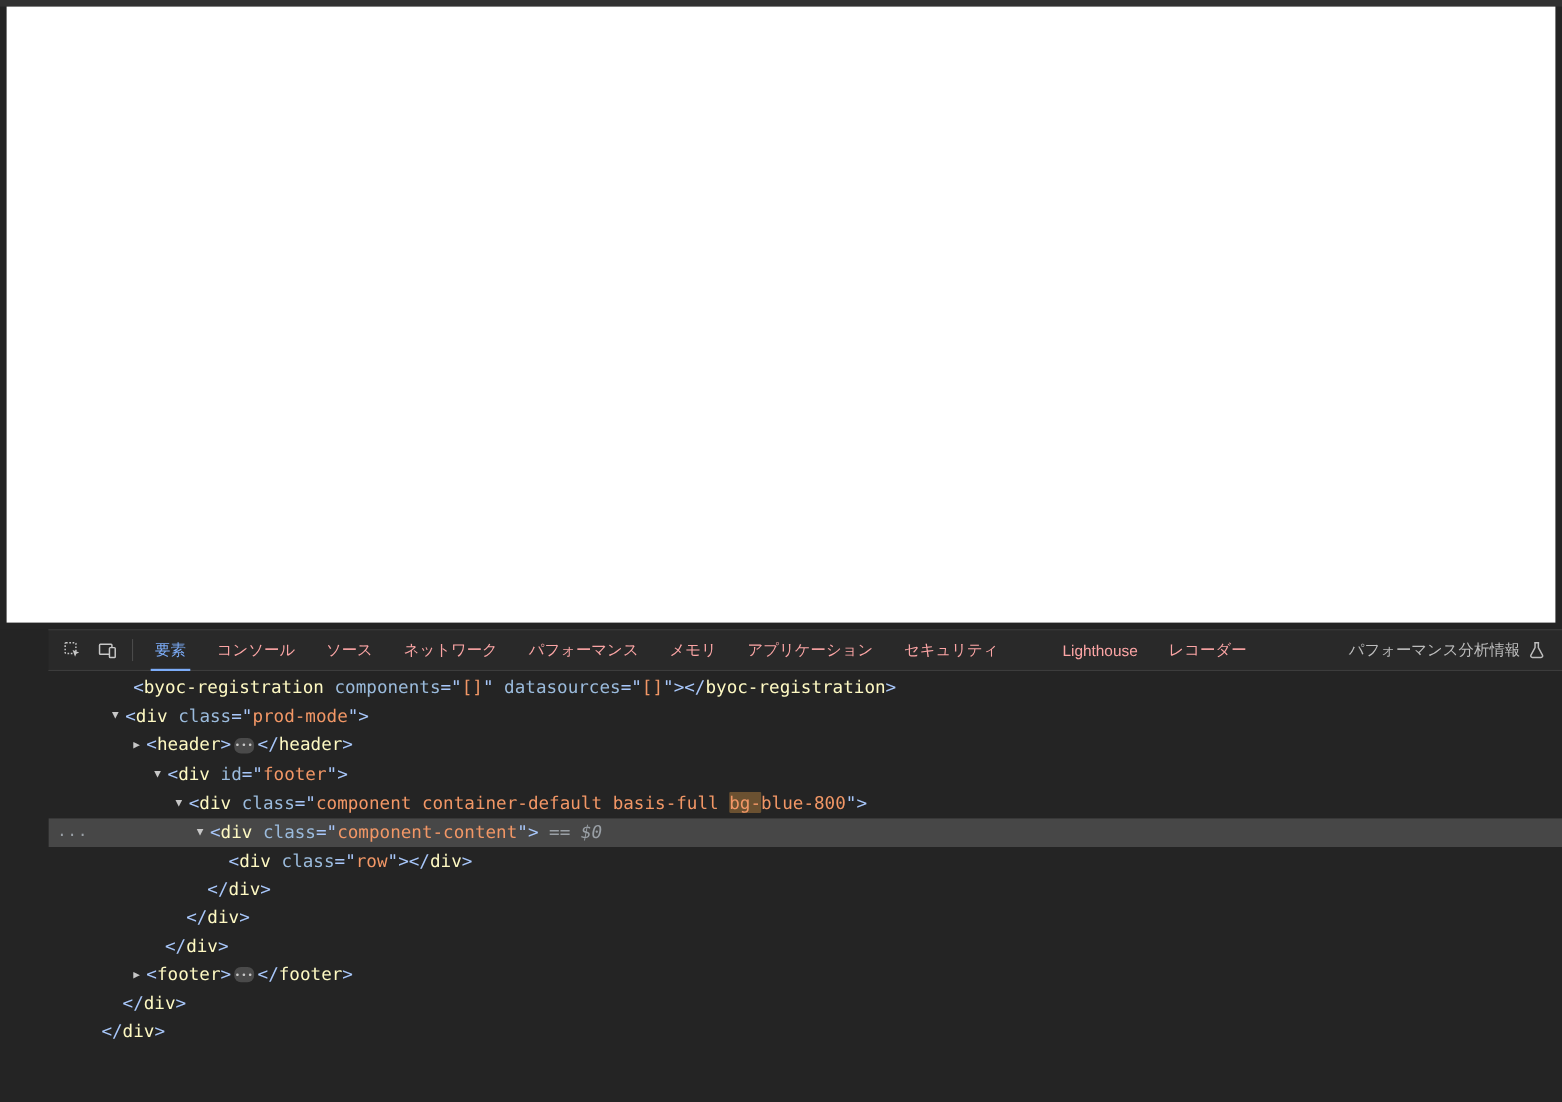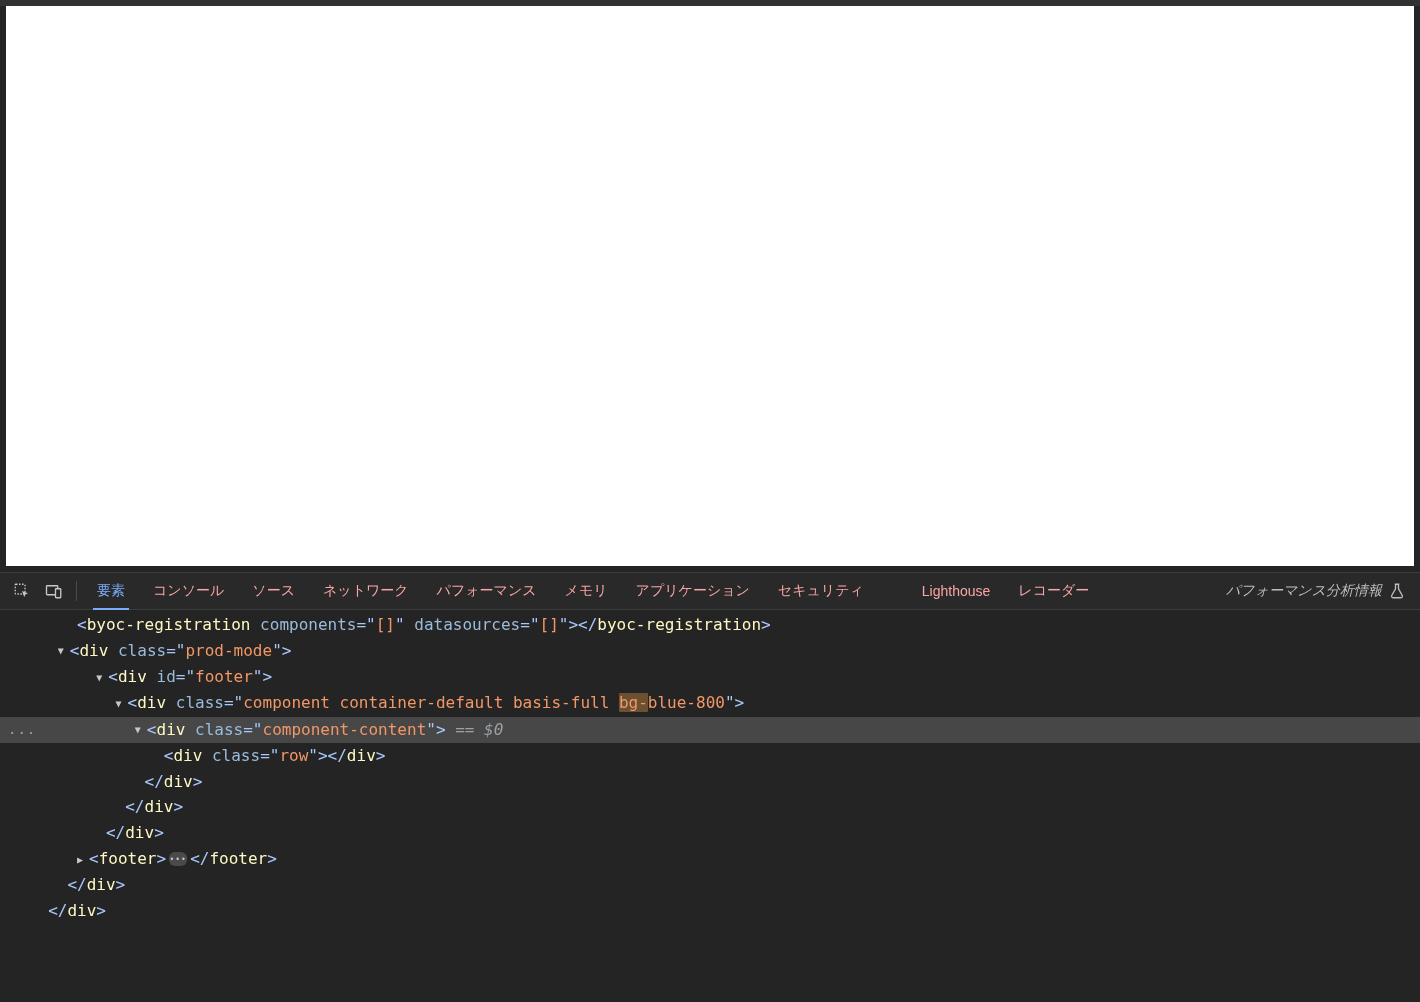--- a/index.html
+++ b/index.html
@@ -33,20 +33,21 @@
     }
     .devtools {
       position: absolute;
       top: 572px;
       left: 0;
       right: 0;
       bottom: 0;
       background: #242424;
       display: flex;
       flex-direction: column;
+      padding-left: 44px;
     }
     .devtools-tabbar {
       height: 38px;
       background: #292929;
       border-top: 1px solid #3c3c3c;
       border-bottom: 1px solid #3c3c3c;
       display: flex;
       align-items: center;
       padding: 0 6px;
       gap: 0;
@@ -99,21 +100,20 @@
       display: flex;
       align-items: center;
       padding-right: 8px;
     }
     .perf-insight {
       display: flex;
       align-items: center;
       gap: 6px;
       color: #bdbdbd;
       font-size: 14px;
-      font-style: italic;
     }
     .perf-insight svg {
       width: 18px;
       height: 18px;
     }
     .dom-tree {
       flex: 1;
       overflow: auto;
       padding: 2px 0 10px 0;
       font-family: "Menlo", "Consolas", "DejaVu Sans Mono", monospace;
@@ -229,20 +229,21 @@
         <svg viewBox="0 0 24 24" fill="none" stroke="currentColor" stroke-width="1.8">
           <path d="M9 3h6M10 3v6l-5 9a2 2 0 0 0 1.8 3h10.4a2 2 0 0 0 1.8-3l-5-9V3"></path>
         </svg>
       </div>
     </div>
   </div>
 
   <div class="dom-tree">
     <div class="line">        <span class="punct">&lt;</span><span class="tag">byoc-registration</span> <span class="attr-name">components</span><span class="punct">=</span><span class="punct">"</span><span class="attr-val">[]</span><span class="punct">"</span> <span class="attr-name">datasources</span><span class="punct">=</span><span class="punct">"</span><span class="attr-val">[]</span><span class="punct">"</span><span class="punct">&gt;&lt;/</span><span class="tag">byoc-registration</span><span class="punct">&gt;</span></div>
     <div class="line">      <span class="caret">▼</span><span class="punct">&lt;</span><span class="tag">div</span> <span class="attr-name">class</span><span class="punct">=</span><span class="punct">"</span><span class="attr-val">prod-mode</span><span class="punct">"</span><span class="punct">&gt;</span></div>
+    <div class="line">        <span class="caret">▶</span><span class="punct">&lt;</span><span class="tag">header</span><span class="punct">&gt;</span><span class="ellipsis-badge">•••</span><span class="punct">&lt;/</span><span class="tag">header</span><span class="punct">&gt;</span></div>
     <div class="line">          <span class="caret">▼</span><span class="punct">&lt;</span><span class="tag">div</span> <span class="attr-name">id</span><span class="punct">=</span><span class="punct">"</span><span class="attr-val">footer</span><span class="punct">"</span><span class="punct">&gt;</span></div>
     <div class="line">            <span class="caret">▼</span><span class="punct">&lt;</span><span class="tag">div</span> <span class="attr-name">class</span><span class="punct">=</span><span class="punct">"</span><span class="attr-val">component container-default basis-full </span><span class="highlight-token">bg-</span><span class="attr-val">blue-800</span><span class="punct">"</span><span class="punct">&gt;</span></div>
     <div class="line selected"><span class="ellipsis-left">...</span>              <span class="caret">▼</span><span class="punct">&lt;</span><span class="tag">div</span> <span class="attr-name">class</span><span class="punct">=</span><span class="punct">"</span><span class="attr-val">component-content</span><span class="punct">"</span><span class="punct">&gt;</span><span class="eq0"> == $0</span></div>
     <div class="line">                 <span class="punct">&lt;</span><span class="tag">div</span> <span class="attr-name">class</span><span class="punct">=</span><span class="punct">"</span><span class="attr-val">row</span><span class="punct">"</span><span class="punct">&gt;&lt;/</span><span class="tag">div</span><span class="punct">&gt;</span></div>
     <div class="line">               <span class="punct">&lt;/</span><span class="tag">div</span><span class="punct">&gt;</span></div>
     <div class="line">             <span class="punct">&lt;/</span><span class="tag">div</span><span class="punct">&gt;</span></div>
     <div class="line">           <span class="punct">&lt;/</span><span class="tag">div</span><span class="punct">&gt;</span></div>
     <div class="line">        <span class="caret">▶</span><span class="punct">&lt;</span><span class="tag">footer</span><span class="punct">&gt;</span><span class="ellipsis-badge">•••</span><span class="punct">&lt;/</span><span class="tag">footer</span><span class="punct">&gt;</span></div>
     <div class="line">       <span class="punct">&lt;/</span><span class="tag">div</span><span class="punct">&gt;</span></div>
     <div class="line">     <span class="punct">&lt;/</span><span class="tag">div</span><span class="punct">&gt;</span></div>

